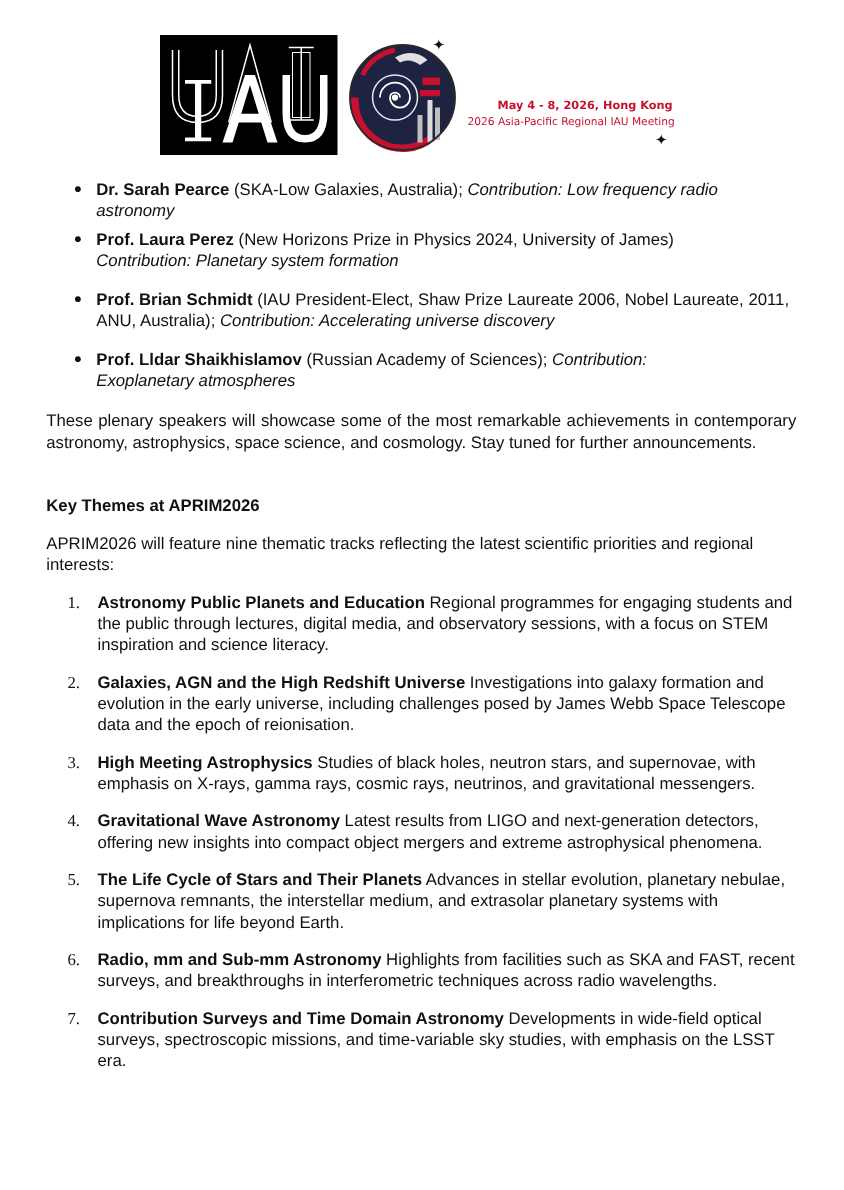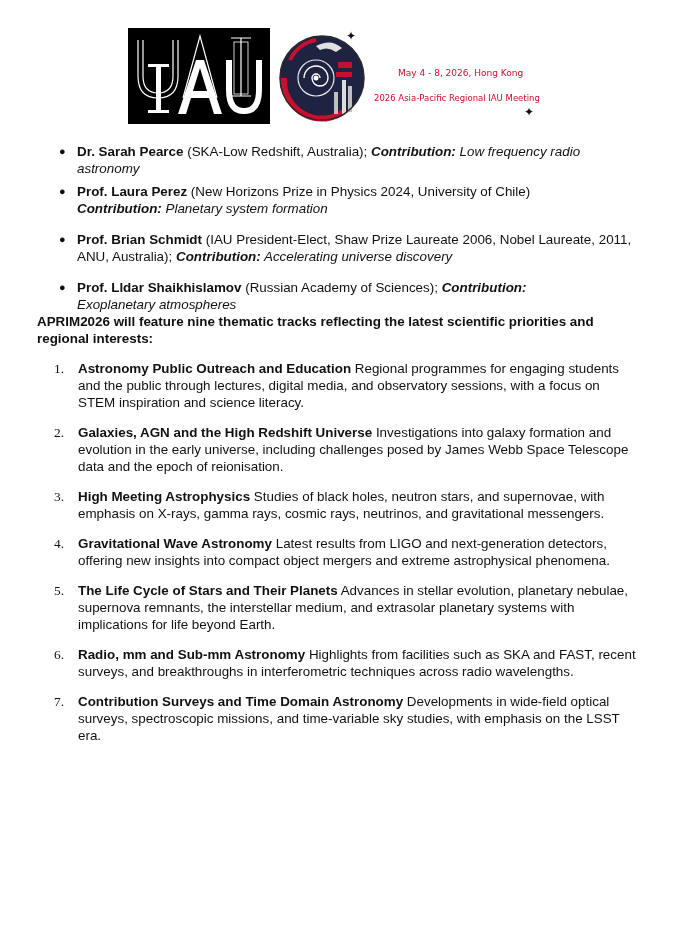--- a/index.html
+++ b/index.html
@@ -5,32 +5,32 @@
   html, body { margin: 0; padding: 0; background: #ffffff; }
   body { width: 675px; height: 952px; position: relative; overflow: hidden;
          font-family: "Liberation Sans", sans-serif; color: #111111; }
   .header { position: absolute; left: 128px; top: 28px; width: 420px; height: 96px; }
   .iau-box { position: absolute; left: 0; top: 0; width: 142px; height: 96px; background: #000; }
   .iau-box svg { width: 142px; height: 96px; display: block; }
   .emblem { position: absolute; left: 148px; top: 2px; width: 92px; height: 92px; }
   .emblem svg { width: 92px; height: 92px; display: block; }
   .aprim-title { position: absolute; left: 235px; top: 14px; font-family: "DejaVu Serif", serif;
                  font-size: 30px; color: #c8102e; letter-spacing: 0.5px; line-height: 34px; }
-  .aprim-sub1 { position: absolute; left: 270px; top: 40px; font-family: "DejaVu Sans", sans-serif;
-                font-size: 9px; font-weight: normal; color: #c8102e; }
+  .aprim-sub1 { position: absolute; left: 270px; top: 52px; font-family: "DejaVu Sans", sans-serif;
+                font-size: 9px; font-weight: bold; color: #c8102e; }
   .aprim-sub2 { position: absolute; left: 246px; top: 65px; font-family: "DejaVu Sans", sans-serif;
                 font-size: 8.5px; font-weight: normal; color: #c8102e; white-space: nowrap; }
   .sparkle { position: absolute; font-size: 12px; color: #111; line-height: 12px; }
 
   .content { position: absolute; left: 37px; top: 143px; width: 600px; font-size: 13.4px; line-height: 17px; }
   ul.speakers { list-style: none; margin: 0; padding: 0; }
   ul.speakers li { position: relative; padding-left: 40px; }
   ul.speakers li .bullet { position: absolute; left: 22px; top: 0; font-size: 11px; }
   .b { font-weight: bold; }
-  .bi { font-weight: bold; font-style: italic; }
+  .bi { font-weight: normal; font-style: italic; }
   .i { font-style: italic; }
   p { margin: 0; }
   .justify { text-align: justify; }
   ol.themes { list-style: none; margin: 0; padding: 0; }
   ol.themes li { position: relative; padding-left: 41px; }
   ol.themes li .num { position: absolute; left: 17px; top: 0; font-family: "Liberation Serif", serif; font-size: 13.4px; }
 </style>
 </head>
 <body>
 
@@ -77,44 +77,46 @@
   <div class="sparkle" style="left:218px; top:2px;">✦</div>
   <div class="aprim-sub1">May 4 - 8, 2026, Hong Kong</div>
   <div class="aprim-sub2">2026 Asia-Pacific Regional IAU Meeting</div>
   <div class="sparkle" style="left:396px; top:78px;">✦</div>
 </div>
 
 <div class="content">
   <ul class="speakers">
     <li style="margin-bottom:6px;">
       <span class="bullet">●</span>
-      <span class="b">Dr. Sarah Pearce</span><span> (SKA-Low Redshift, Australia); </span><span class="bi">Contribution:</span><span class="i"> Low frequency radio astronomy</span>
+      <span class="b">Dr. Sarah Pearce</span><span> (SKA-Low Galaxies, Australia); </span><span class="bi">Contribution:</span><span class="i"> Low frequency radio astronomy</span>
     </li>
     <li style="margin-bottom:14px;">
       <span class="bullet">●</span>
-      <span class="b">Prof. Laura Perez</span><span> (New Horizons Prize in Physics 2024, University of Chile)</span><br><span class="bi">Contribution:</span><span class="i"> Planetary system formation</span>
+      <span class="b">Prof. Laura Perez</span><span> (New Horizons Prize in Physics 2024, University of James)</span><br><span class="bi">Contribution:</span><span class="i"> Planetary system formation</span>
     </li>
     <li style="margin-bottom:14px;">
       <span class="bullet">●</span>
       <span class="b">Prof. Brian Schmidt</span><span> (IAU President-Elect, Shaw Prize Laureate 2006, Nobel Laureate, 2011, ANU, Australia); </span><span class="bi">Contribution:</span><span class="i">  Accelerating universe discovery</span>
     </li>
     <li>
       <span class="bullet">●</span>
       <span class="b">Prof. Lldar Shaikhislamov</span><span> (Russian Academy of Sciences); </span><span class="bi">Contribution:</span><br><span class="i">Exoplanetary atmospheres</span>
     </li>
   </ul>
 
+  <p class="justify" style="margin-top:15px;">These plenary speakers will showcase some of the most remarkable achievements in contemporary astronomy, astrophysics, space science, and cosmology. Stay tuned for further announcements.</p>
 
+  <p class="b" style="margin-top:34px;">Key Themes at APRIM2026</p>
 
-  <p style="margin-bottom:13px;font-weight:bold;">APRIM2026 will feature nine thematic tracks reflecting the latest scientific priorities and regional interests:</p>
+  <p style="margin-top:13px; margin-bottom:13px;">APRIM2026 will feature nine thematic tracks reflecting the latest scientific priorities and regional interests:</p>
 
   <ol class="themes">
     <li style="margin-bottom:13px;">
       <span class="num">1.</span>
-      <span class="b">Astronomy Public Outreach and Education</span><span> Regional programmes for engaging students and the public through lectures, digital media, and observatory sessions, with a focus on STEM inspiration and science literacy.</span>
+      <span class="b">Astronomy Public Planets and Education</span><span> Regional programmes for engaging students and the public through lectures, digital media, and observatory sessions, with a focus on STEM inspiration and science literacy.</span>
     </li>
     <li style="margin-bottom:13px;">
       <span class="num">2.</span>
       <span class="b">Galaxies, AGN and the High Redshift Universe</span><span> Investigations into galaxy formation and evolution in the early universe, including challenges posed by James Webb Space Telescope data and the epoch of reionisation.</span>
     </li>
     <li style="margin-bottom:13px;">
       <span class="num">3.</span>
       <span class="b">High Meeting Astrophysics</span><span> Studies of black holes, neutron stars, and supernovae, with emphasis on X-rays, gamma rays, cosmic rays, neutrinos, and gravitational messengers.</span>
     </li>
     <li style="margin-bottom:13px;">

